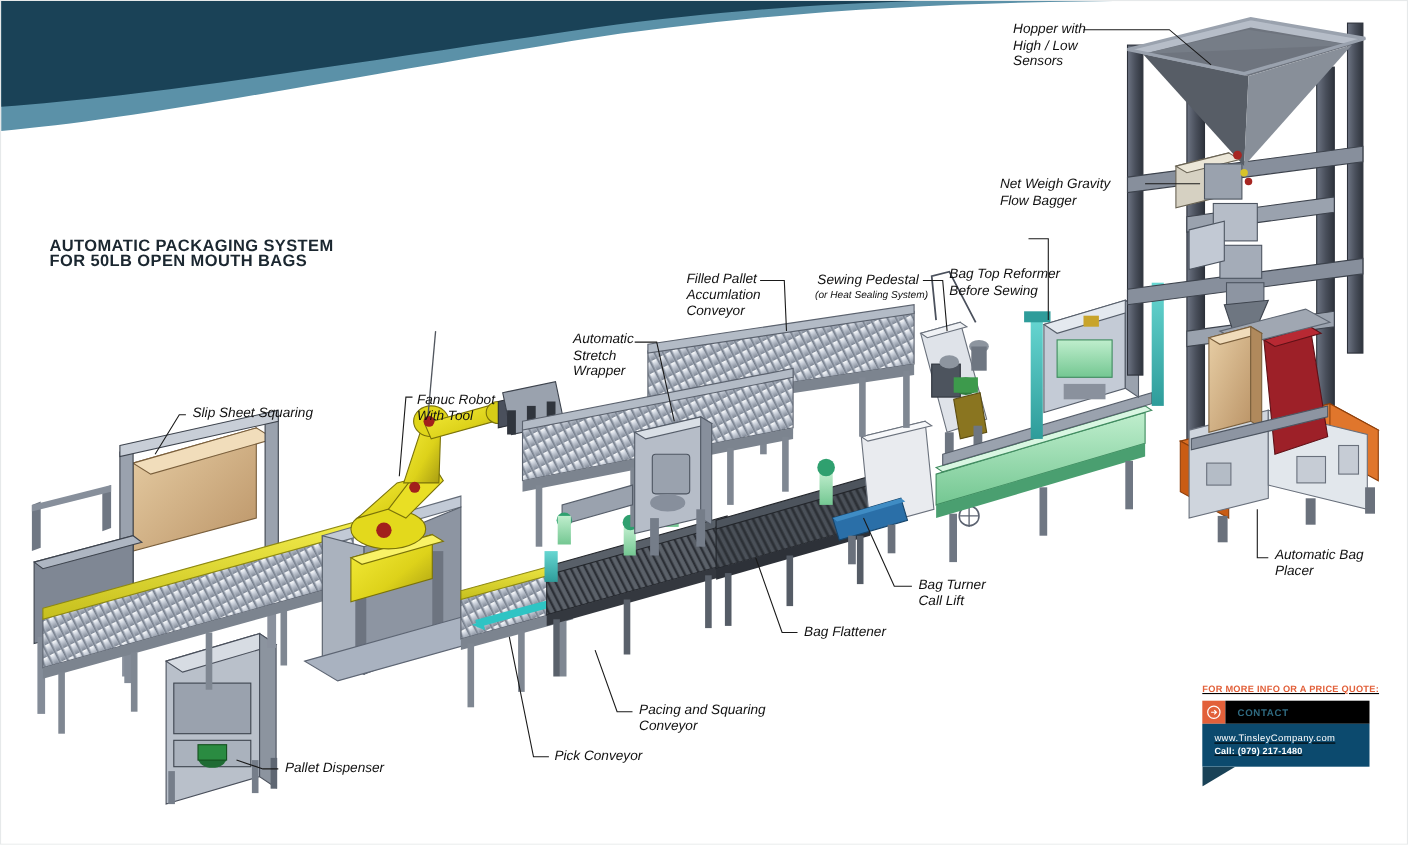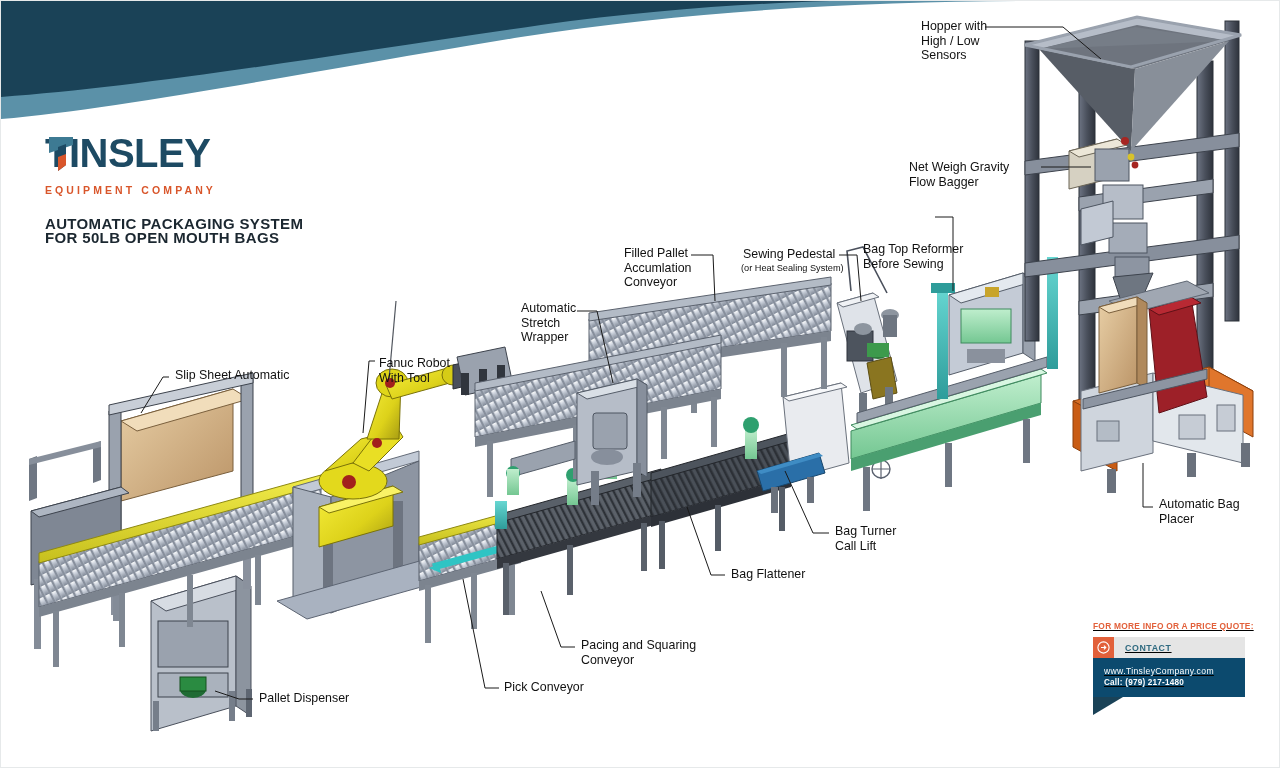--- a/index.html
+++ b/index.html
@@ -23,61 +23,50 @@
 
   .title-block{position:absolute;left:44px;top:216px;width:320px;}
   .title-line{font-size:15px;font-weight:bold;color:#1b2730;letter-spacing:0.35px;
               line-height:13.5px;}
 
   
   .diagram{position:absolute;left:0;top:0;width:1280px;height:768px;}
 
   
   .callout{position:absolute;font-size:12.4px;color:#111;line-height:14.6px;
-           white-space:pre-line;}
+           white-space:pre-line;font-style:italic;}
   .callout.sub{font-size:9.2px;line-height:11px;color:#111;}
 
   
   .contact-wrap{position:absolute;left:1092px;top:620px;width:180px;text-decoration:underline;}
   .contact-head{font-size:8.4px;font-weight:bold;color:#e2603a;letter-spacing:0.25px;}
   .contact-btnrow{margin-top:6px;display:flex;align-items:stretch;width:152px;height:21px;}
   .contact-icon{width:21px;height:21px;background:#e2603a;display:flex;
                 align-items:center;justify-content:center;flex:0 0 auto;}
-  .contact-label{flex:1;background:#e5e5e5;display:flex;align-items:center;
+  .contact-label{flex:1;background:#000000;display:flex;align-items:center;
                  padding-left:11px;font-size:8.8px;font-weight:bold;color:#2f6a80;
                  letter-spacing:0.6px;}
   .contact-card{position:relative;width:152px;background:#0c4a6e;padding:7px 0 8px 11px;
                 box-sizing:border-box;}
   .contact-url{font-size:8.6px;color:#ffffff;letter-spacing:0.35px;line-height:12px;}
   .contact-tel{font-size:8.2px;color:#ffffff;font-weight:bold;letter-spacing:0.2px;
                line-height:12px;}
   .contact-tail{position:absolute;left:0;top:100%;}
 </style>
 </head>
 <body>
 
 <div id="page">
 
   <svg class="swoosh" viewBox="0 0 1280 140" preserveAspectRatio="none">
     <path d="M0,0 L1280,0 L1280,-2 L0,-2 Z" fill="#ffffff"></path>
     <path d="M0,118 C120,108 300,72 520,36 C700,8 880,0 1040,0 L0,0 Z" fill="#5b91a8"></path>
     <path d="M0,96 C140,86 320,56 540,24 C700,2 840,-2 960,-2 L0,-2 Z" fill="#1a4257"></path>
   </svg>
 
-  <div class="logo-block">
-    <div class="logo-mark">
-      <svg class="logo-tri" width="30" height="42" viewBox="0 0 30 42">
-        <path d="M2,2 L26,2 L26,10 L2,18 Z" fill="#3d7a93"></path>
-        <path d="M11,12 L19,9 L19,30 L11,36 Z" fill="#1d4a63"></path>
-        <path d="M11,22 L19,19 L19,30 L11,36 Z" fill="#d9562b"></path>
-      </svg>
-      <div class="logo-word">TINSLEY</div>
-    </div>
-    <div class="logo-sub">EQUIPMENT COMPANY</div>
-  </div>
 
   <div class="title-block">
     <div class="title-line">AUTOMATIC PACKAGING SYSTEM</div>
     <div class="title-line">FOR 50LB OPEN MOUTH BAGS</div>
   </div>
 
   <svg class="diagram" viewBox="0 0 1280 768">
     <defs>
       <linearGradient id="steel" x1="0" y1="0" x2="0" y2="1">
         <stop offset="0" stop-color="#f2f4f7"></stop>
@@ -434,21 +423,21 @@
   <div class="callout" style="left:742px;top:246px;">Sewing Pedestal</div>
   <div class="callout sub" style="left:740px;top:262px;">(or Heat Sealing System)</div>
   <div class="callout" style="left:623px;top:245px;">Filled Pallet
 Accumlation
 Conveyor</div>
   <div class="callout" style="left:520px;top:300px;">Automatic
 Stretch
 Wrapper</div>
   <div class="callout" style="left:378px;top:355px;">Fanuc Robot
 With Tool</div>
-  <div class="callout" style="left:174px;top:367px;">Slip Sheet Automatic</div>
+  <div class="callout" style="left:174px;top:367px;">Slip Sheet Squaring</div>
   <div class="callout" style="left:834px;top:523px;">Bag Turner
 Call Lift</div>
   <div class="callout" style="left:730px;top:566px;">Bag Flattener</div>
   <div class="callout" style="left:580px;top:637px;">Pacing and Squaring
 Conveyor</div>
   <div class="callout" style="left:503px;top:679px;">Pick Conveyor</div>
   <div class="callout" style="left:258px;top:690px;">Pallet Dispenser</div>
   <div class="callout" style="left:1158px;top:496px;">Automatic Bag
 Placer</div>
 

